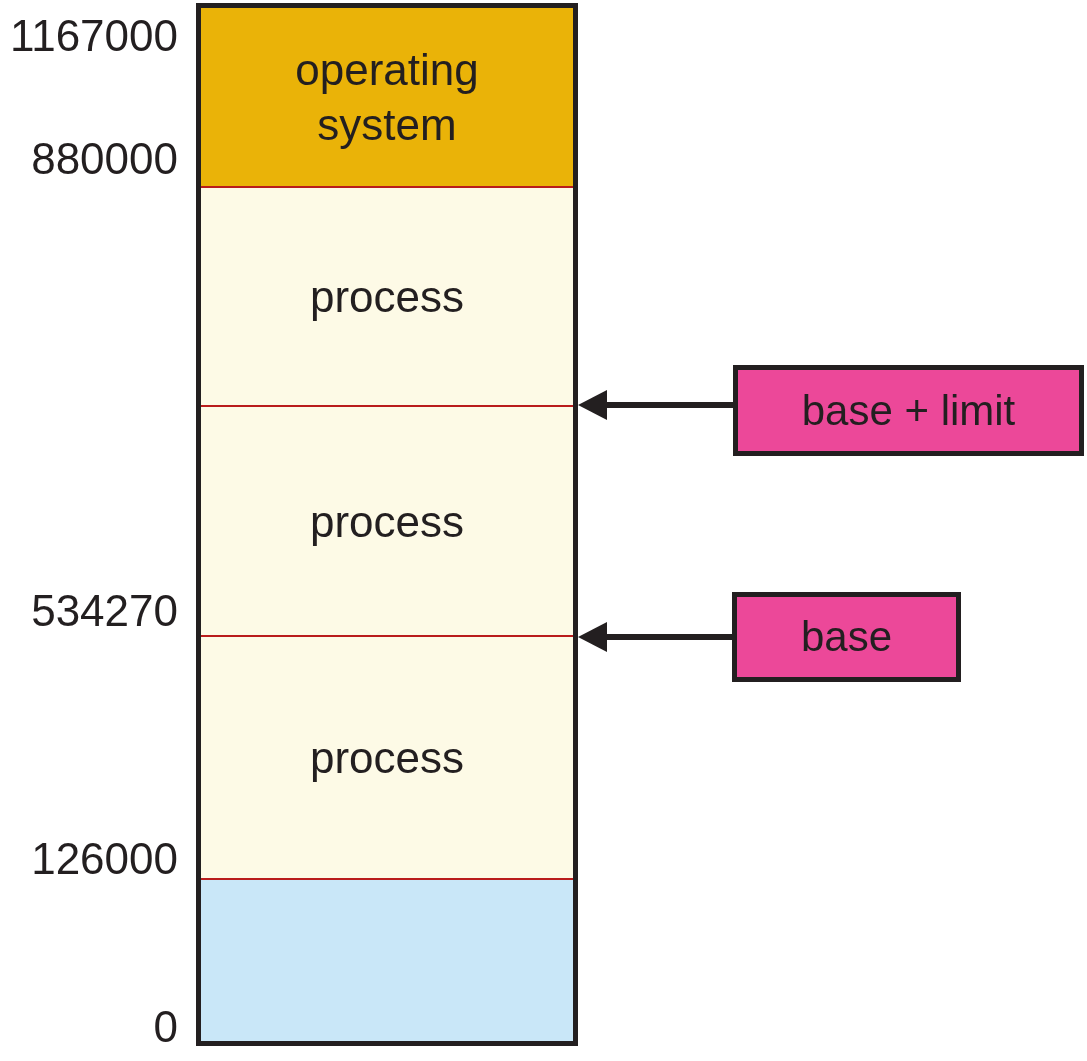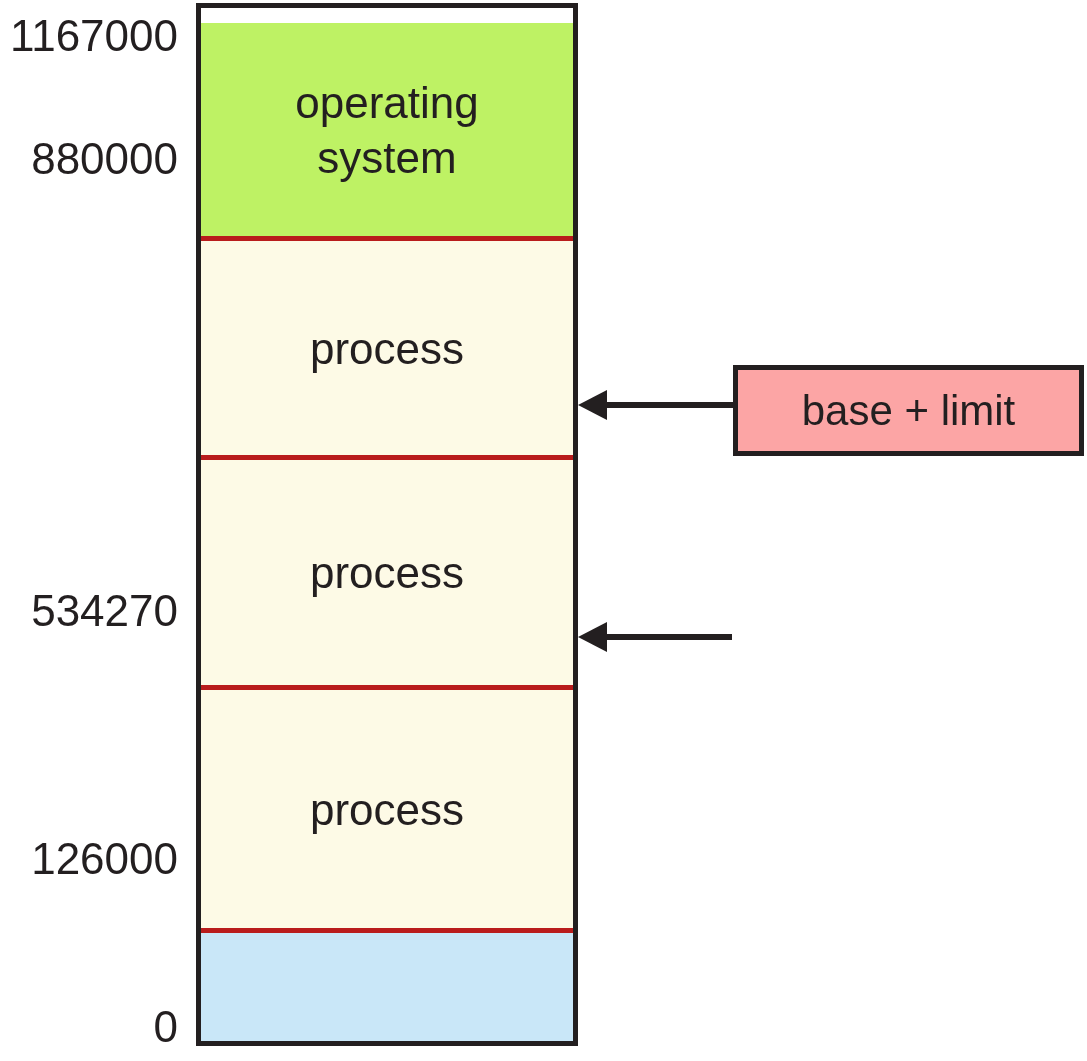--- a/index.html
+++ b/index.html
@@ -30,22 +30,22 @@
     flex-direction: column;
     background: #ffffff;
   }
   .segment {
     box-sizing: border-box;
     display: flex;
     align-items: center;
     justify-content: center;
     flex-shrink: 0;
   }
-  .segment + .segment { border-top: 5px solid #b91c1c; }
-  .seg-os      { height: 213px; background: #bef264; margin-top: 15px; }
+  .segment + .segment { border-top: 2px solid #b91c1c; }
+  .seg-os      { height: 178px; background: #eab308; }
   .seg-proc-1  { height: 219px; background: #fdfae6; }
   .seg-proc-2  { height: 230px; background: #fdfae6; }
   .seg-proc-3  { height: 243px; background: #fdfae6; }
   .seg-free    { flex: 1; background: #c9e7f8; }
   .segment-label {
     font-size: 44px;
     line-height: 1.25;
     text-align: center;
     max-width: 260px; 
   }
@@ -64,21 +64,21 @@
   .addr-1 { top: 136px; }
   .addr-2 { top: 366px; }
   .addr-3 { top: 588px; }
   .addr-4 { top: 836px; }
   .addr-5 { top: 1004px; }
 
   
   .callout {
     position: absolute;
     box-sizing: border-box;
-    background: #fca5a5;
+    background: #ec4899;
     border: 5px solid #231f20;
     display: flex;
     align-items: center;
     justify-content: center;
     font-size: 42px;
     white-space: nowrap;
   }
   .callout-base-limit { left: 733px; top: 365px; width: 351px; height: 91px; }
   .callout-base       { left: 732px; top: 592px; width: 229px; height: 90px; }
 
@@ -131,14 +131,17 @@
   </div>
 
   <div class="arrow-line arrow-line-base-limit"></div>
   <div class="arrow-head arrow-head-base-limit"></div>
   <div class="callout callout-base-limit">
     <span>base + limit</span>
   </div>
 
   <div class="arrow-line arrow-line-base"></div>
   <div class="arrow-head arrow-head-base"></div>
+  <div class="callout callout-base">
+    <span>base</span>
+  </div>
 
 </div>
 
 </body></html>

